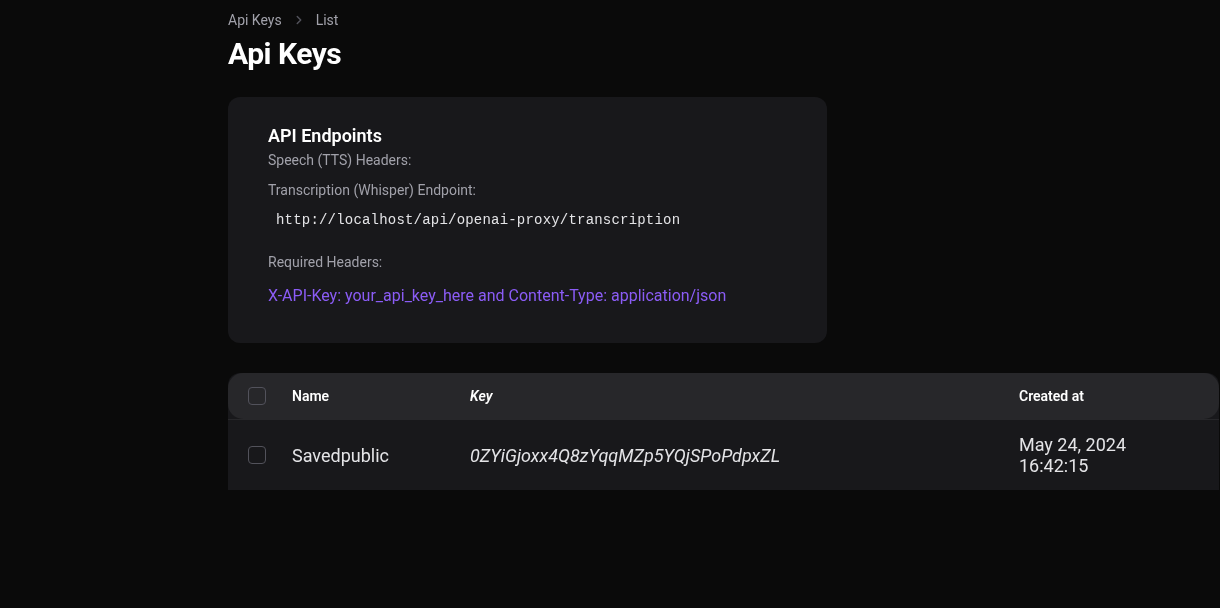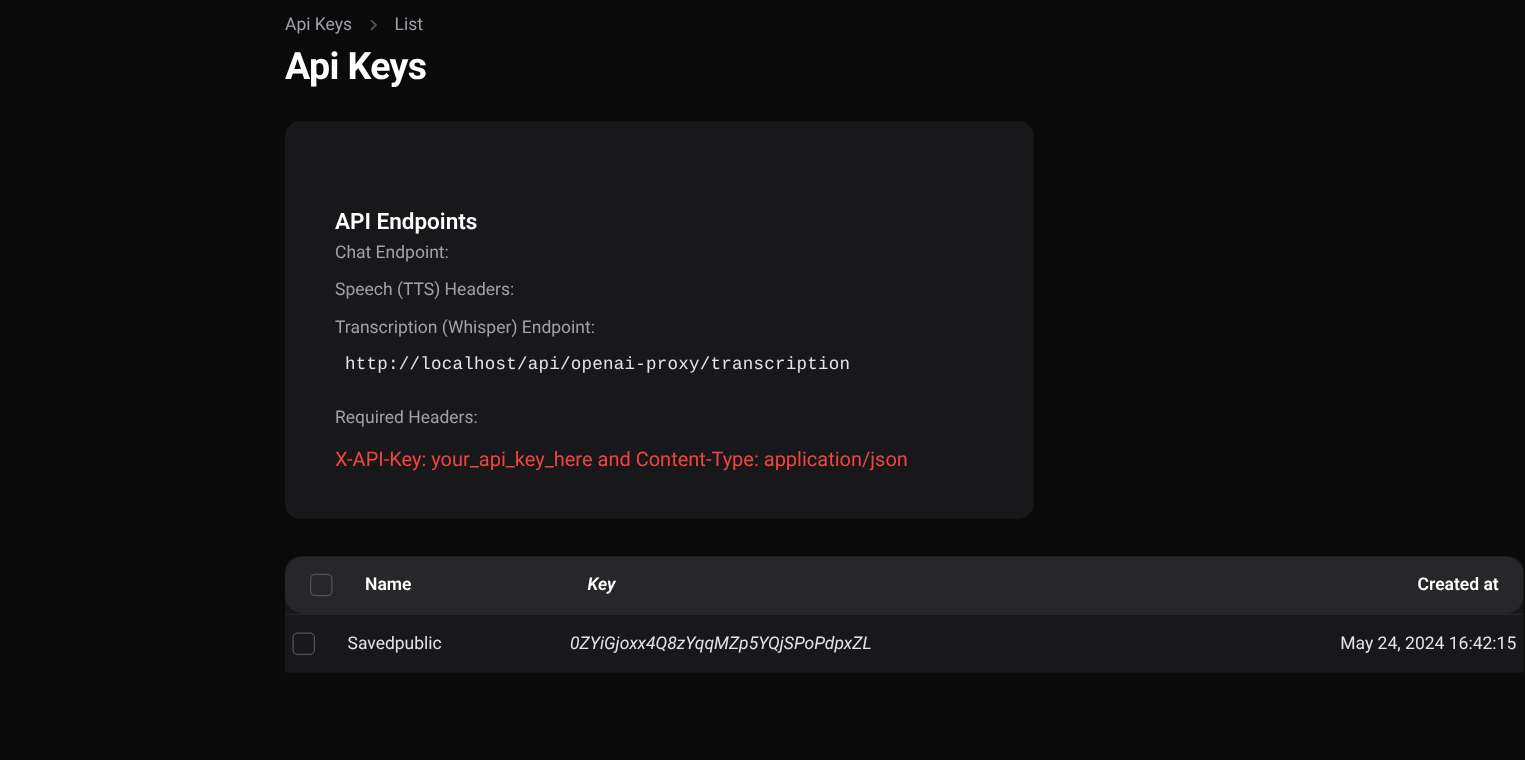--- a/index.html
+++ b/index.html
@@ -47,21 +47,20 @@
       border-radius: 12px;
       padding: 28px 40px 38px 40px;
       width: 599px;
       margin-bottom: 30px;
     }
     .card-title {
       font-size: 18px;
       font-weight: 600;
       color: #ffffff;
       margin-bottom: 6px;
-      margin-top: 42px;
     }
     .endpoint-label {
       font-size: 14px;
       color: #a1a1aa;
       margin-bottom: 14px;
     }
     .endpoint-url {
       font-family: "SFMono-Regular", Consolas, "Liberation Mono", Menlo, monospace;
       font-size: 14px;
       color: #e4e4e7;
@@ -72,62 +71,62 @@
     .endpoint-url.last {
       margin-bottom: 26px;
     }
     .headers-label {
       font-size: 14px;
       color: #a1a1aa;
       margin-bottom: 16px;
     }
     .headers-text {
       font-size: 16px;
-      color: #ef4444;
+      color: #8b5cf6;
     }
     .table-wrapper {
       width: 991px;
       background-color: #18181b;
       border-radius: 12px 12px 0 0;
       overflow: hidden;
     }
     .table-header {
       display: flex;
       align-items: center;
       background-color: #27272a;
       padding: 14px 20px;
       font-size: 14px;
       font-weight: 600;
       color: #ffffff;
       border-radius: 15px;
     }
     .table-row {
       display: flex;
       align-items: center;
-      padding: 14px 6px;
-      font-size: 14px;
+      padding: 14px 20px;
+      font-size: 18px;
       color: #e4e4e7;
       border-top: 1px solid #27272a;
     }
     .col-checkbox {
       width: 44px;
       flex-shrink: 0;
     }
     .col-name {
       width: 178px;
       flex-shrink: 0;
     }
     .col-key {
       flex: 1;
       font-style: italic;
     }
     .col-created {
       width: 180px;
       flex-shrink: 0;
-      text-align: right;
+      text-align: left;
     }
     .checkbox {
       width: 18px;
       height: 18px;
       border: 1.5px solid #52525b;
       border-radius: 4px;
       background: transparent;
       cursor: pointer;
     }
   </style>
@@ -143,21 +142,20 @@
         </svg>
     </span>
     <span class="breadcrumb-item">List</span>
   </div>
 
   <h1 class="page-title">Api Keys</h1>
 
   <div class="card">
     <div class="card-title">API Endpoints</div>
 
-    <div class="endpoint-label">Chat Endpoint:</div>
 
     <div class="endpoint-label">Speech (TTS) Headers:</div>
 
     <div class="endpoint-label">Transcription (Whisper) Endpoint:</div>
     <div class="endpoint-url last">http://localhost/api/openai-proxy/transcription</div>
 
     <div class="headers-label">Required Headers:</div>
     <div class="headers-text">X-API-Key: your_api_key_here and Content-Type: application/json</div>
   </div>
 

